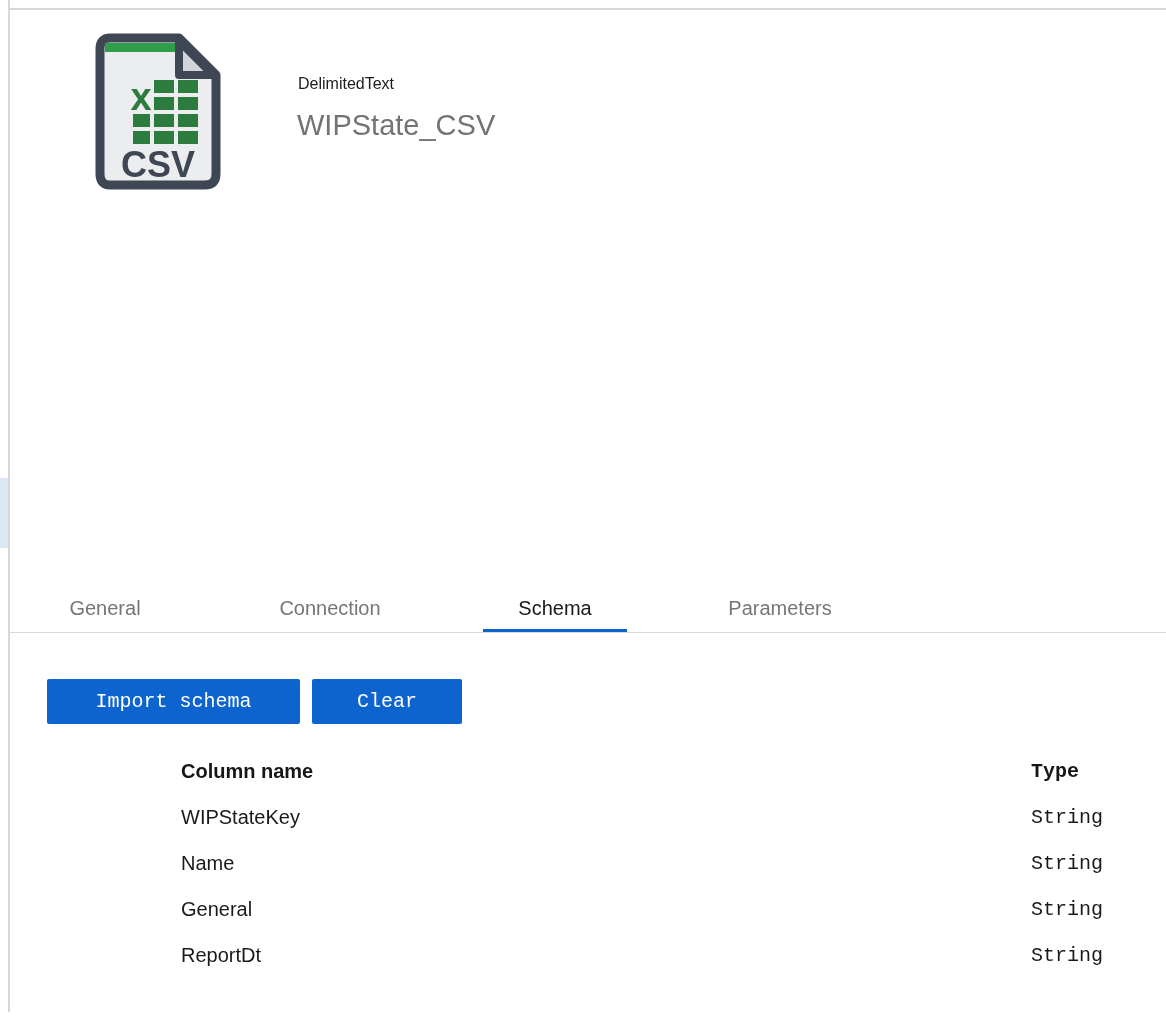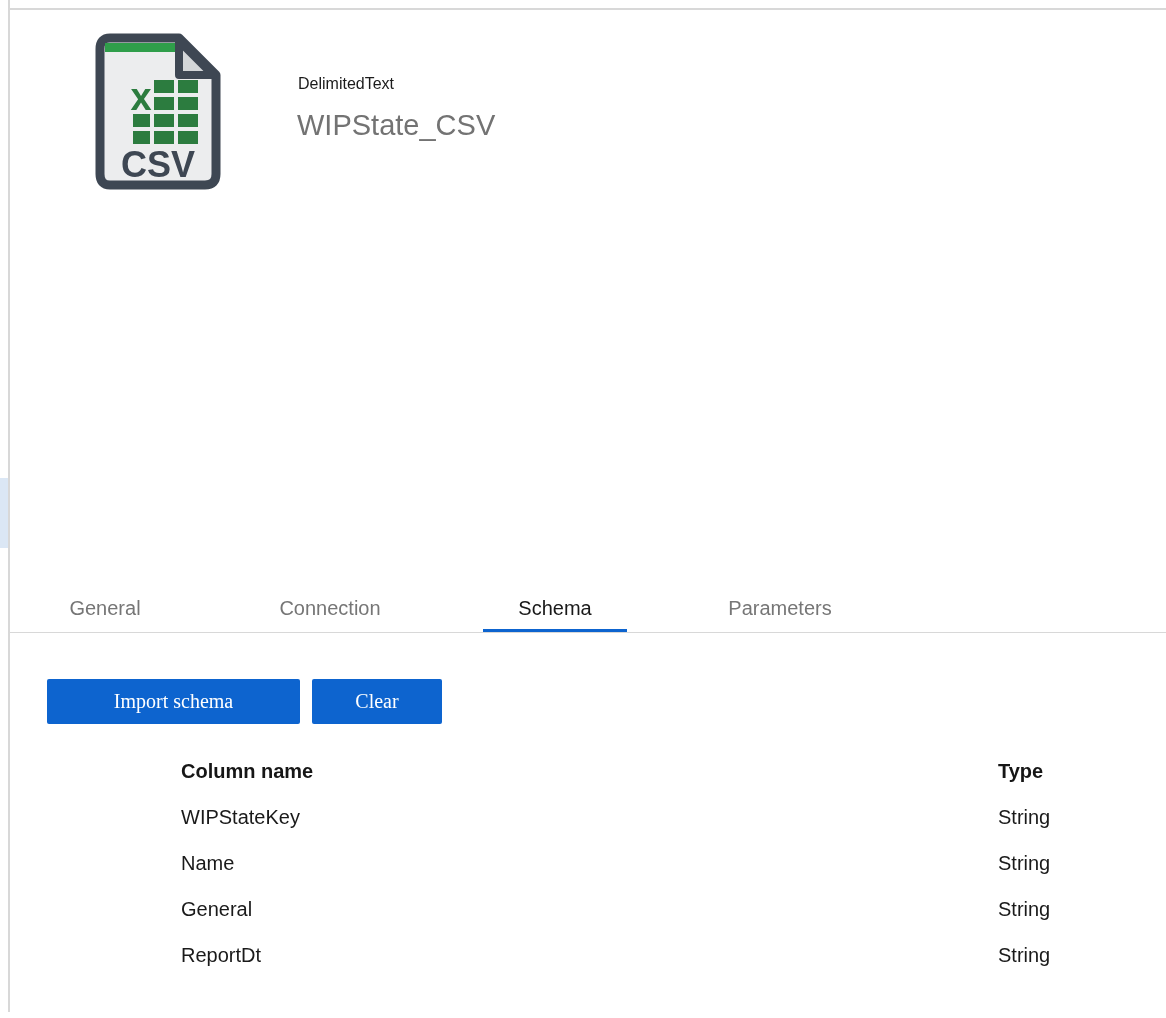--- a/index.html
+++ b/index.html
@@ -49,34 +49,34 @@
     background: var(--accent, #0d64cf);
   }
   .tabs-divider {
     position: absolute; left: 8px; right: 0; top: 632px; height: 1px;
     background: var(--border, #d8d8d8);
   }
   .btn {
     position: absolute; top: 679px; height: 45px;
     background: var(--accent, #0d64cf); color: #ffffff;
     border: none; border-radius: 2px;
-    font-family: Liberation Serif, serif; font-size: 20px;
+    font-family: Liberation Mono, monospace; font-size: 20px;
     display: flex; align-items: center; justify-content: center;
     cursor: pointer; padding: 8px;
   }
   .btn-import { left: 47px; width: 253px; }
-  .btn-clear  { left: 312px; width: 130px; }
+  .btn-clear  { left: 312px; width: 150px; }
   .table { position: absolute; left: 181px; top: 748px; right: 0; }
   .srow {
     position: relative; height: 46px;
     display: flex; align-items: center;
     font-size: 20px; color: #1a1a1a;
   }
   .srow.header .cname, .srow.header .ctype { font-weight: 600; color: #161616; text-align: right; }
-  .ctype { position: absolute; left: 817px; }
+  .ctype { position: absolute; left: 850px; font-family: Liberation Mono, monospace; }
 </style>
 </head>
 <body>
 
 <div class="screen">
 
   <div class="border-top"></div>
   <div class="border-left"></div>
   <div class="left-accent"></div>
 

